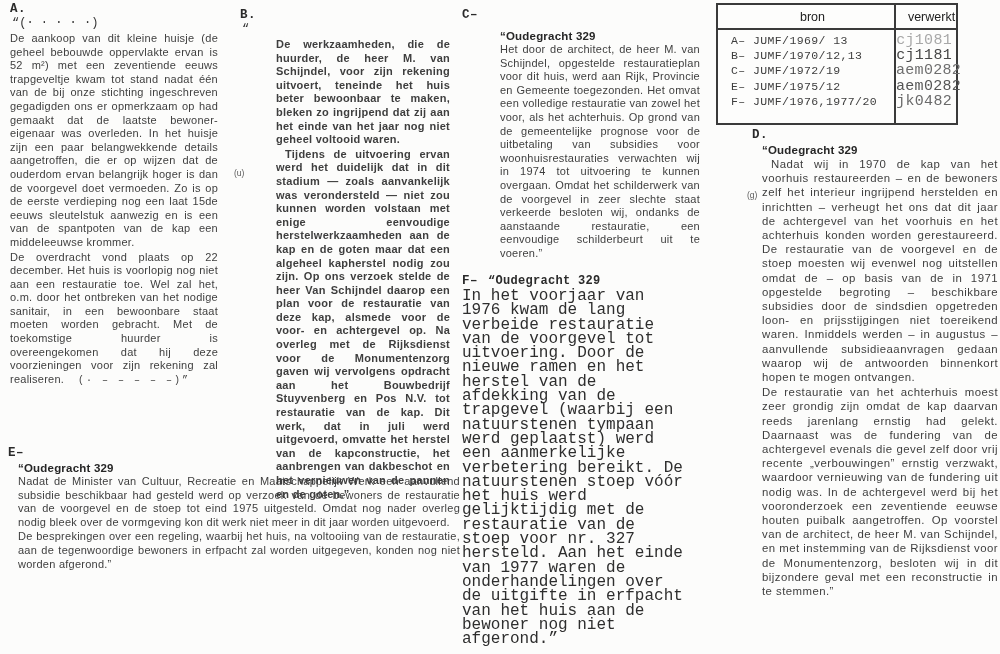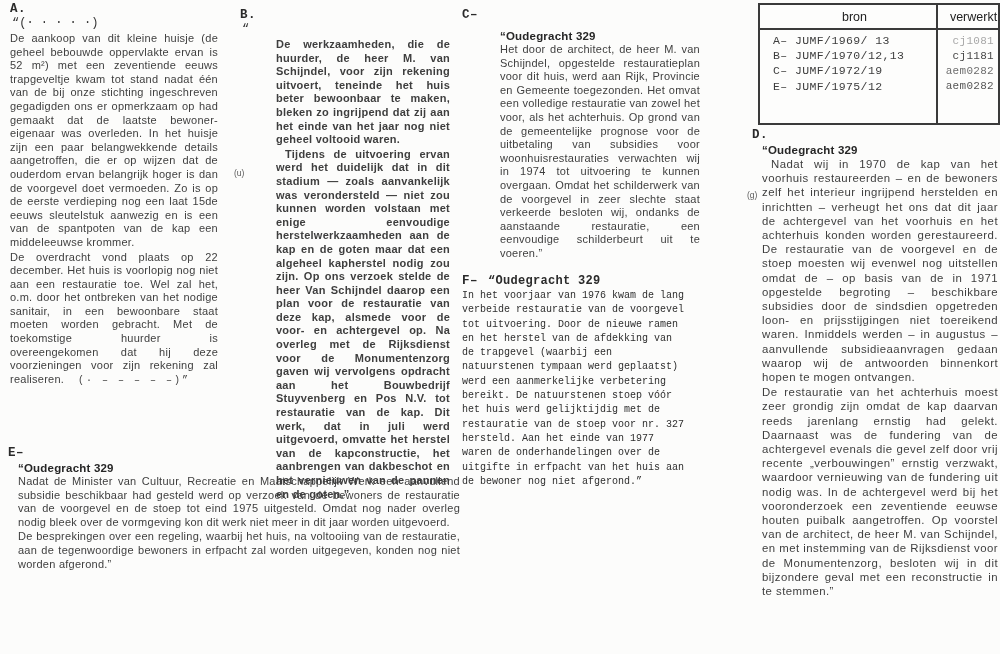--- a/index.html
+++ b/index.html
@@ -47,48 +47,48 @@
     padding-left: 14px; color: #444;
     white-space: nowrap;
   }
   
   .mono-sec { font-family: "Liberation Mono", monospace; color: #2e2e2e; }
   .f-row { display: flex; align-items: baseline; }
   .f-label { width: 26px; flex: none; }
   .mono-heading { font-size: 12px; font-weight: 600; color: #2b2b2b; letter-spacing: 0.3px; }
   .mono-body {
     font-family: "Liberation Mono", monospace;
-    font-size: 10px; line-height: 14.3px;
+    font-size: 16px; line-height: 14.3px;
     margin: 1px 0 0 30px; width: 228px;
     text-align: left; color: #2e2e2e;
   }
   
   .reftable {
-    position: absolute; left: 758px; top: 3px;
+    position: absolute; left: 716px; top: 3px;
     width: 242px; height: 122px;
     border: 2px solid #3a3a3a;
     background: #fdfdfc;
   }
   .vline {
     position: absolute; top: 0; bottom: 0; right: 60px;
     width: 2px; background: #3a3a3a;
   }
   .thead {
     display: flex; height: 25px;
     border-bottom: 2px solid #3a3a3a;
     font-size: 12.5px; color: #222;
   }
   .th { display: flex; align-items: center; justify-content: center; }
   .th-bron { flex: 1; }
   .th-verw { width: 49px; }
   .tbody { padding-top: 3px; }
   .tr { display: flex; height: 15.2px; align-items: center; }
   .td { font-family: "Liberation Mono", monospace; }
   .td-bron { flex: 1; padding-left: 13px; font-size: 11.5px; letter-spacing: 0.4px; color: #3d3d3d; }
-  .td-verw { width: 60px; text-align: right; padding-right: 4px; font-size: 11px; letter-spacing: 0.3px; }
+  .td-verw { width: 60px; text-align: right; padding-right: 4px; font-size: 15px; letter-spacing: 0.3px; }
   .t-a { color: #a8a8a8; } .t-b { color: #474747; } .t-c { color: #6e6e6e; }
   .t-d { color: #8d8d8d; } .t-e { color: #565656; } .t-f { color: #6a6a6a; }
 </style>
 </head>
 <body>
 
 <section class="sec" style="left:10px; top:2px; width:208px;">
   <div class="label">A.</div>
   <div class="openmark">“(· · · · ·)</div>
   <p class="sans just">De aankoop van dit kleine huisje (de geheel bebouwde oppervlakte ervan is 52 m²) met een zeventiende eeuws trapgeveltje kwam tot stand nadat één van de bij onze stichting ingeschreven gegadigden ons er opmerkzaam op had gemaakt dat de laatste bewoner-eigenaar was overleden. In het huisje zijn een paar belangwekkende details aangetroffen, die er op wijzen dat de ouderdom ervan belangrijk hoger is dan de voorgevel doet vermoeden. Zo is op de eerste verdieping nog een laat 15de eeuws sleutelstuk aanwezig en is een van de spantpoten van de kap een middeleeuwse krommer.</p>
@@ -146,20 +146,24 @@
       <div class="td td-verw t-b">cj1181</div>
     </div>
     <div class="tr">
       <div class="td td-bron">C– JUMF/1972/19</div>
       <div class="td td-verw t-c">aem0282</div>
     </div>
     <div class="tr">
       <div class="td td-bron">E– JUMF/1975/12</div>
       <div class="td td-verw t-e">aem0282</div>
     </div>
+    <div class="tr">
+      <div class="td td-bron">F– JUMF/1976,1977/20</div>
+      <div class="td td-verw t-f">jk0482</div>
+    </div>
   </div>
 </div>
 
 <section class="sec" style="left:752px; top:128px; width:246px;">
   <div class="label">D.</div>
   <span class="margin-note" style="left:-5px; top:62px;">(g)</span>
   <div style="margin-left:10px;">
     <div class="heading">“Oudegracht 329</div>
     <p class="sans just indent" style="font-size:11.4px; line-height:14.2px; letter-spacing:0.45px;">Nadat wij in 1970 de kap van het voorhuis restaureerden – en de bewoners zelf het interieur ingrijpend herstelden en inrichtten – verheugt het ons dat dit jaar de achtergevel van het voorhuis en het achterhuis konden worden gerestaureerd. De restauratie van de voorgevel en de stoep moesten wij evenwel nog uitstellen omdat de – op basis van de in 1971 opgestelde begroting – beschikbare subsidies door de sindsdien opgetreden loon- en prijsstijgingen niet toereikend waren. Inmiddels werden – in augustus – aanvullende subsidieaanvragen gedaan waarop wij de antwoorden binnenkort hopen te mogen ontvangen.</p>
     <p class="sans just" style="font-size:11.4px; line-height:14.2px; letter-spacing:0.45px;">De restauratie van het achterhuis moest zeer grondig zijn omdat de kap daarvan reeds jarenlang ernstig had gelekt. Daarnaast was de fundering van de achtergevel evenals die gevel zelf door vrij recente „verbouwingen” ernstig verzwakt, waardoor vernieuwing van de fundering uit nodig was. In de achtergevel werd bij het vooronderzoek een zeventiende eeuwse houten puibalk aangetroffen. Op voorstel van de architect, de heer M. van Schijndel, en met instemming van de Rijksdienst voor de Monumentenzorg, besloten wij in dit bijzondere geval met een reconstructie in te stemmen.”</p>

